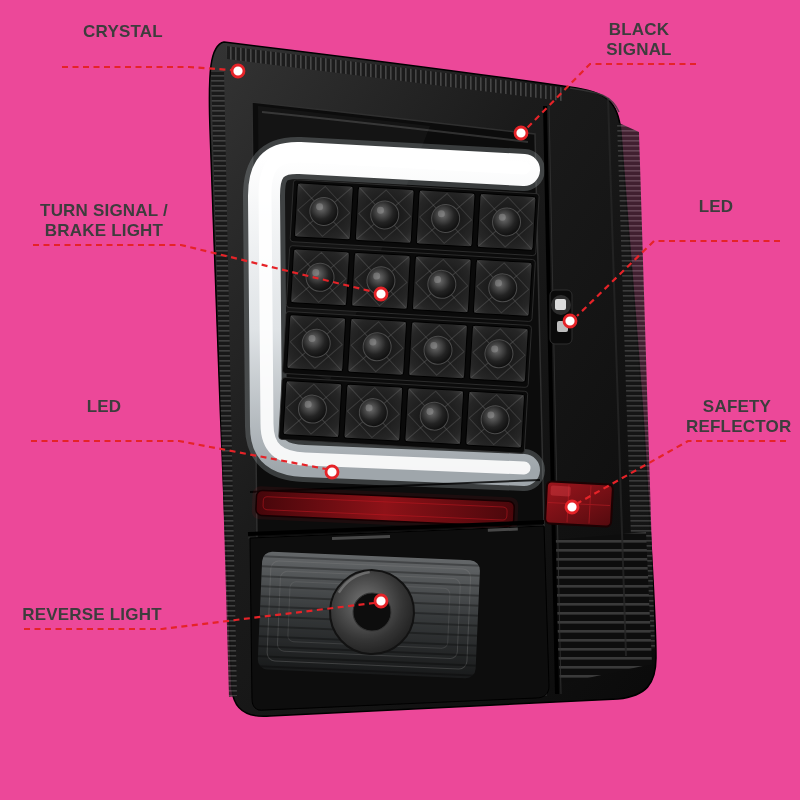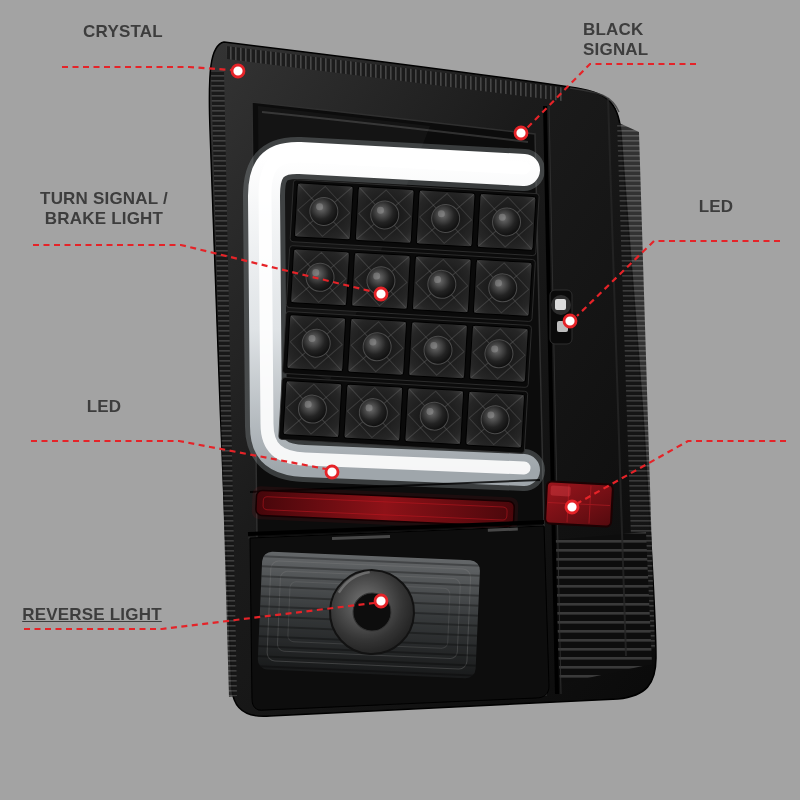--- a/index.html
+++ b/index.html
@@ -1,17 +1,17 @@
 <!DOCTYPE html>
 <html style="--leader-color: #e52328; --text-color: #3d3d3d; --dot-fill: #ffffff;"><head>
 <meta charset="utf-8">
 <style>
   html,body{margin:0;padding:0;background:#ffffff;}
   .canvas{
-    position:relative;width:800px;height:800px;background:#a3a3a3;
+    position:relative;width:800px;height:800px;background:#ec4899;
     overflow:hidden;font-family:"Liberation Sans",sans-serif;
   }
   svg.layer{position:absolute;left:0;top:0;}
   #callouts{position:absolute;left:0;top:0;width:800px;height:800px;pointer-events:none;}
   .callout{
     position:absolute;color:var(--text-color,#3d3d3d);
     font-size:17px;line-height:20px;font-weight:600;letter-spacing:.2px;
   }
   .callout-line{display:block;white-space:nowrap;}
   .leader-line{
@@ -193,32 +193,36 @@
       <polyline points="786,441 688,441 578,503" class="leader-line"></polyline>
       <circle cx="572" cy="507" r="6" class="leader-dot"></circle>
       <polyline points="24,629 162,629 374,603" class="leader-line"></polyline>
       <circle cx="381" cy="601" r="6" class="leader-dot"></circle>
     </svg>
 
   <div id="callouts">
       <div class="callout" style="left: 57px; top: 22px; width: 132px; text-align: center;">
         <span class="callout-line">CRYSTAL</span>
       </div>
-      <div class="callout" style="left: 583px; top: 20px; width: 112px; text-align: left;">
+      <div class="callout" style="left: 583px; top: 20px; width: 112px; text-align: center;">
         <span class="callout-line">BLACK</span>
         <span class="callout-line">SIGNAL</span>
       </div>
-      <div class="callout" style="left: 28px; top: 189px; width: 152px; text-align: center;">
+      <div class="callout" style="left: 28px; top: 201px; width: 152px; text-align: center;">
         <span class="callout-line">TURN SIGNAL /</span>
         <span class="callout-line">BRAKE LIGHT</span>
       </div>
       <div class="callout" style="left: 650px; top: 197px; width: 132px; text-align: center;">
         <span class="callout-line">LED</span>
       </div>
       <div class="callout" style="left: 26px; top: 397px; width: 156px; text-align: center;">
         <span class="callout-line">LED</span>
       </div>
-      <div class="callout" style="left: 20px; top: 605px; width: 144px; text-align: center; text-decoration: underline;">
+      <div class="callout" style="left: 686px; top: 397px; width: 102px; text-align: center;">
+        <span class="callout-line">SAFETY</span>
+        <span class="callout-line">REFLECTOR</span>
+      </div>
+      <div class="callout" style="left: 20px; top: 605px; width: 144px; text-align: center;">
         <span class="callout-line">REVERSE LIGHT</span>
       </div>
     </div>
 
 </div>
 
 </body></html>

